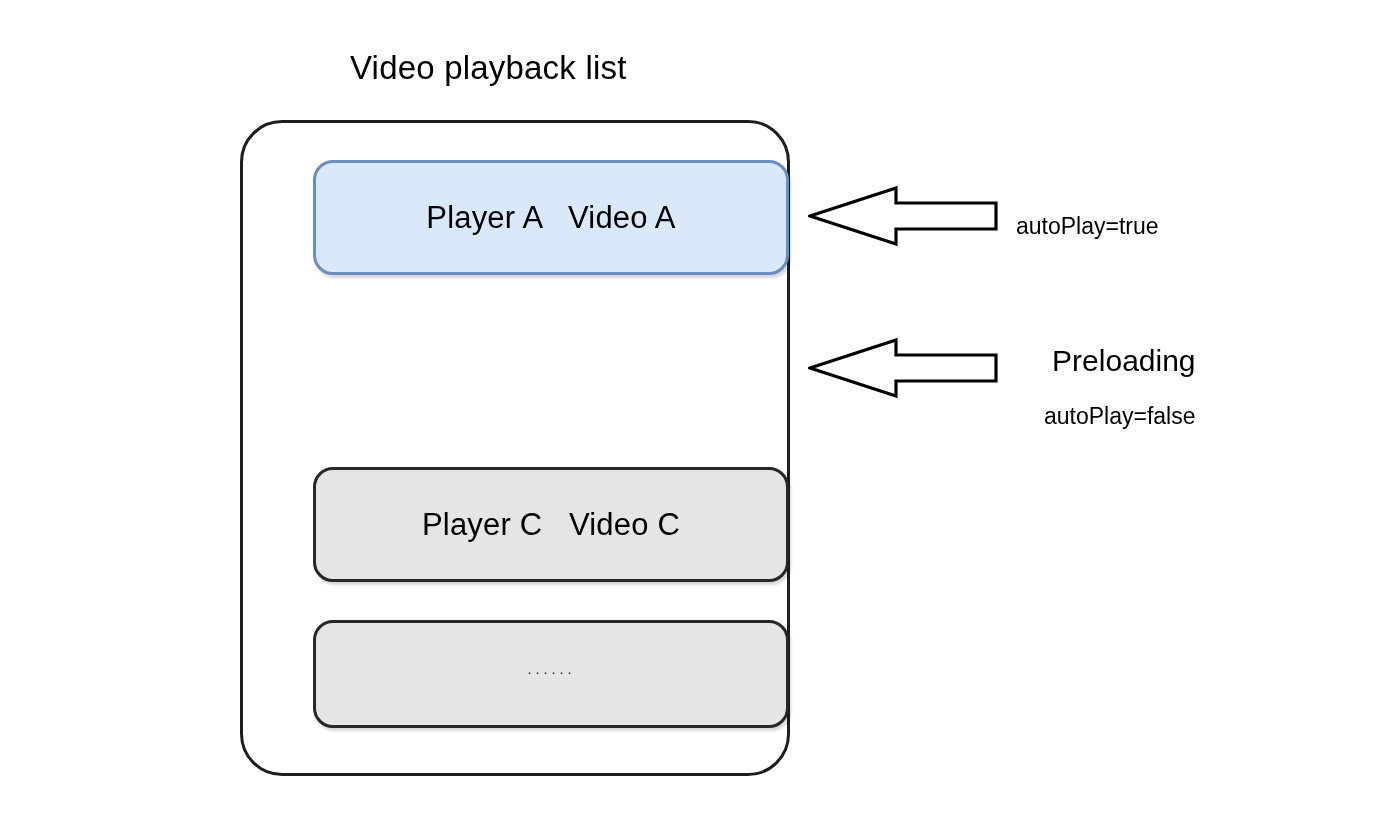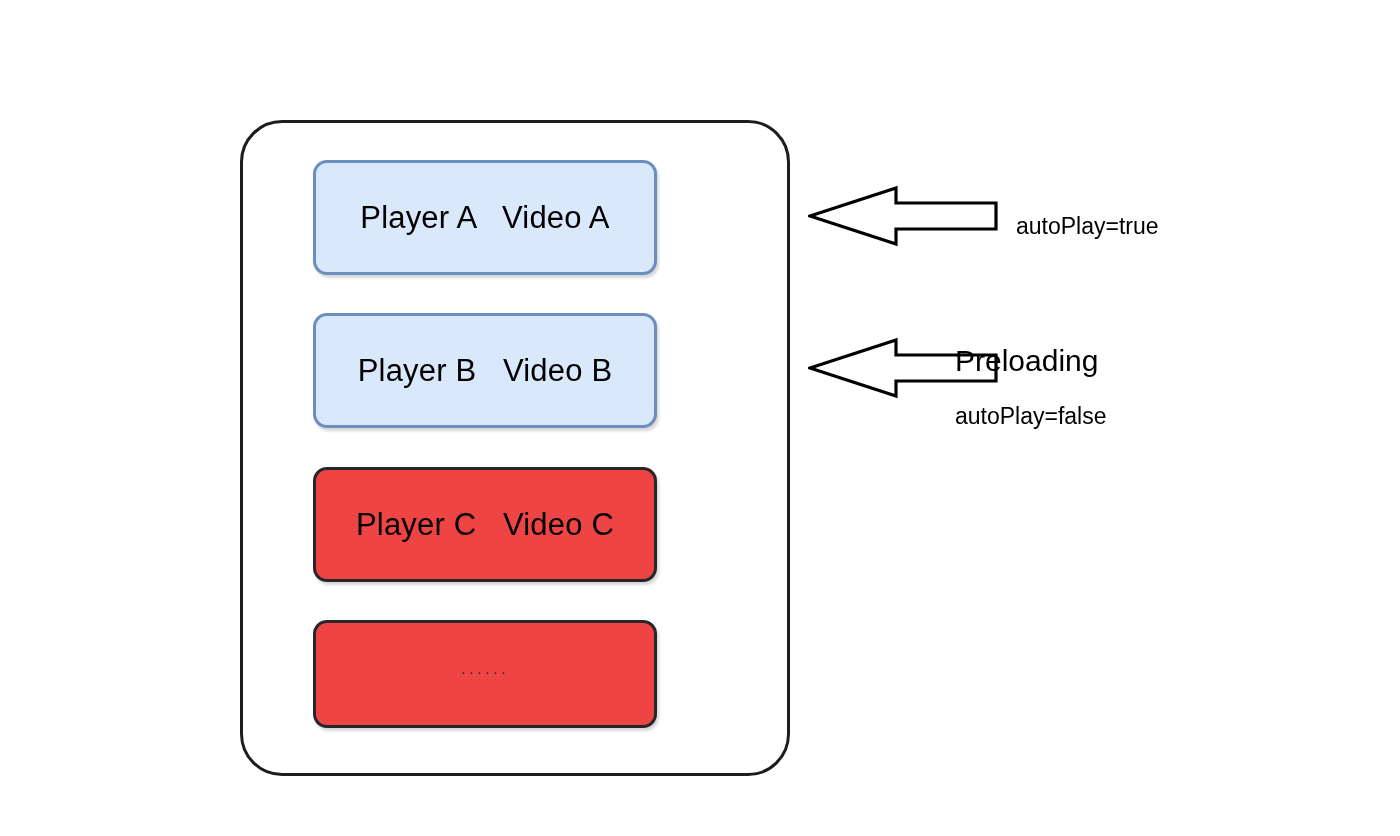--- a/index.html
+++ b/index.html
@@ -45,42 +45,42 @@
     border: 3px solid #1d1d1d;
     border-radius: 42px;
     background: #ffffff;
     box-sizing: border-box;
   }
 
   
   .player-row {
     position: absolute;
     left: 313px;
-    width: 344px;
+    width: 476px;
     box-sizing: border-box;
-    border-radius: 14px;
+    border-radius: 20px;
     display: flex;
     align-items: center;
     justify-content: center;
     box-shadow: 2px 3px 3px rgba(0,0,0,0.16);
   }
   .player-row .row-text {
     font-size: 31px;
     line-height: 36px;
     white-space: pre;
     color: #000;
     letter-spacing: 0.2px;
   }
 
   .player-row.active {
     background: #dae8fc;
     border: 3px solid #6c8ebf;
   }
   .player-row.idle {
-    background: #ef4444;
+    background: #e5e5e5;
     border: 3px solid #26262b;
   }
 
   .row-a { top: 160px;  height: 115px; }
   .row-b { top: 313px;  height: 115px; }
   .row-c { top: 467px;  height: 115px; }
   .row-more { top: 620px; height: 108px; }
 
   .player-row.more .row-text {
     font-size: 15px;
@@ -111,37 +111,35 @@
     color: #000;
   }
   .annotation .ann-sub {
     display: block;
     font-size: 23px;
     line-height: 30px;
     color: #000;
     margin-top: 21px;
   }
   .ann-playing    { left: 1016px; top: 190px; }
-  .ann-preloading { left: 955px; top: 342px; }
+  .ann-preloading { left: 1044px; top: 342px; text-align: right; }
 </style>
 </head>
 <body>
 
 <div id="canvas">
 
+  <div class="diagram-title">Video playback list</div>
 
   <div class="outer-container"></div>
 
   <div class="player-row active row-a">
     <span class="row-text">Player A   Video A</span>
   </div>
 
-  <div class="player-row active row-b">
-    <span class="row-text">Player B   Video B</span>
-  </div>
 
   <div class="player-row idle row-c">
     <span class="row-text">Player C   Video C</span>
   </div>
 
   <div class="player-row idle more row-more">
     <span class="row-text">······</span>
   </div>
 
   <div class="block-arrow arrow-playing">

